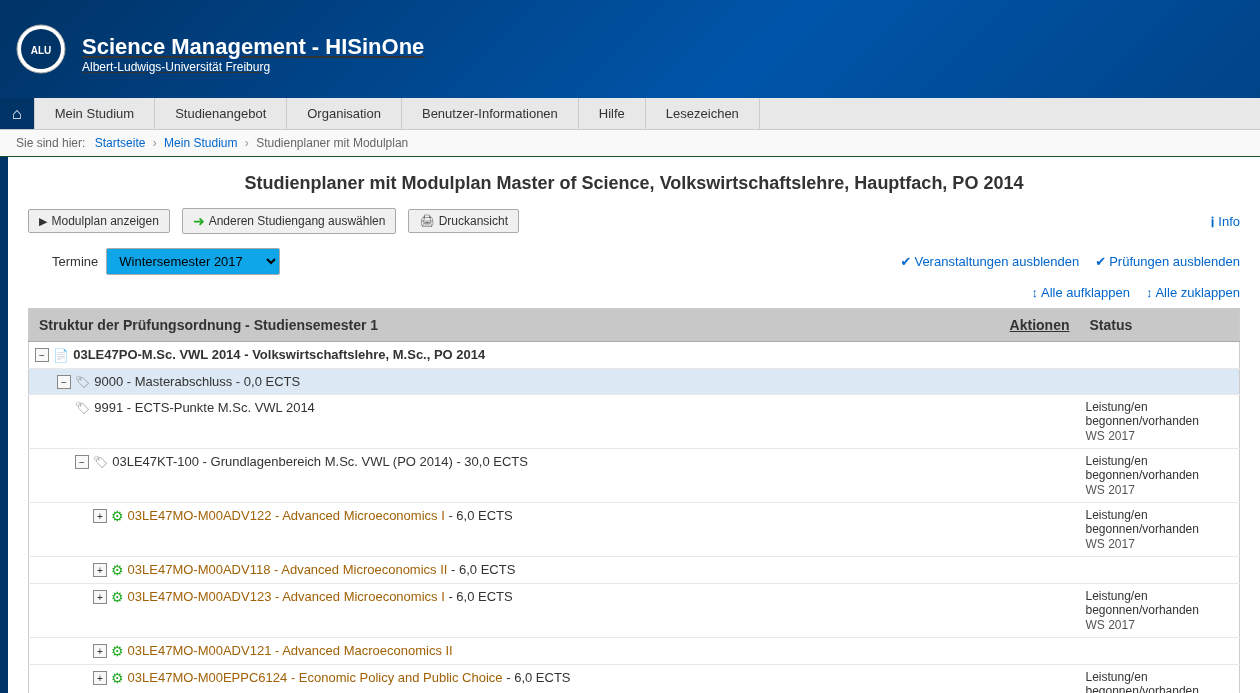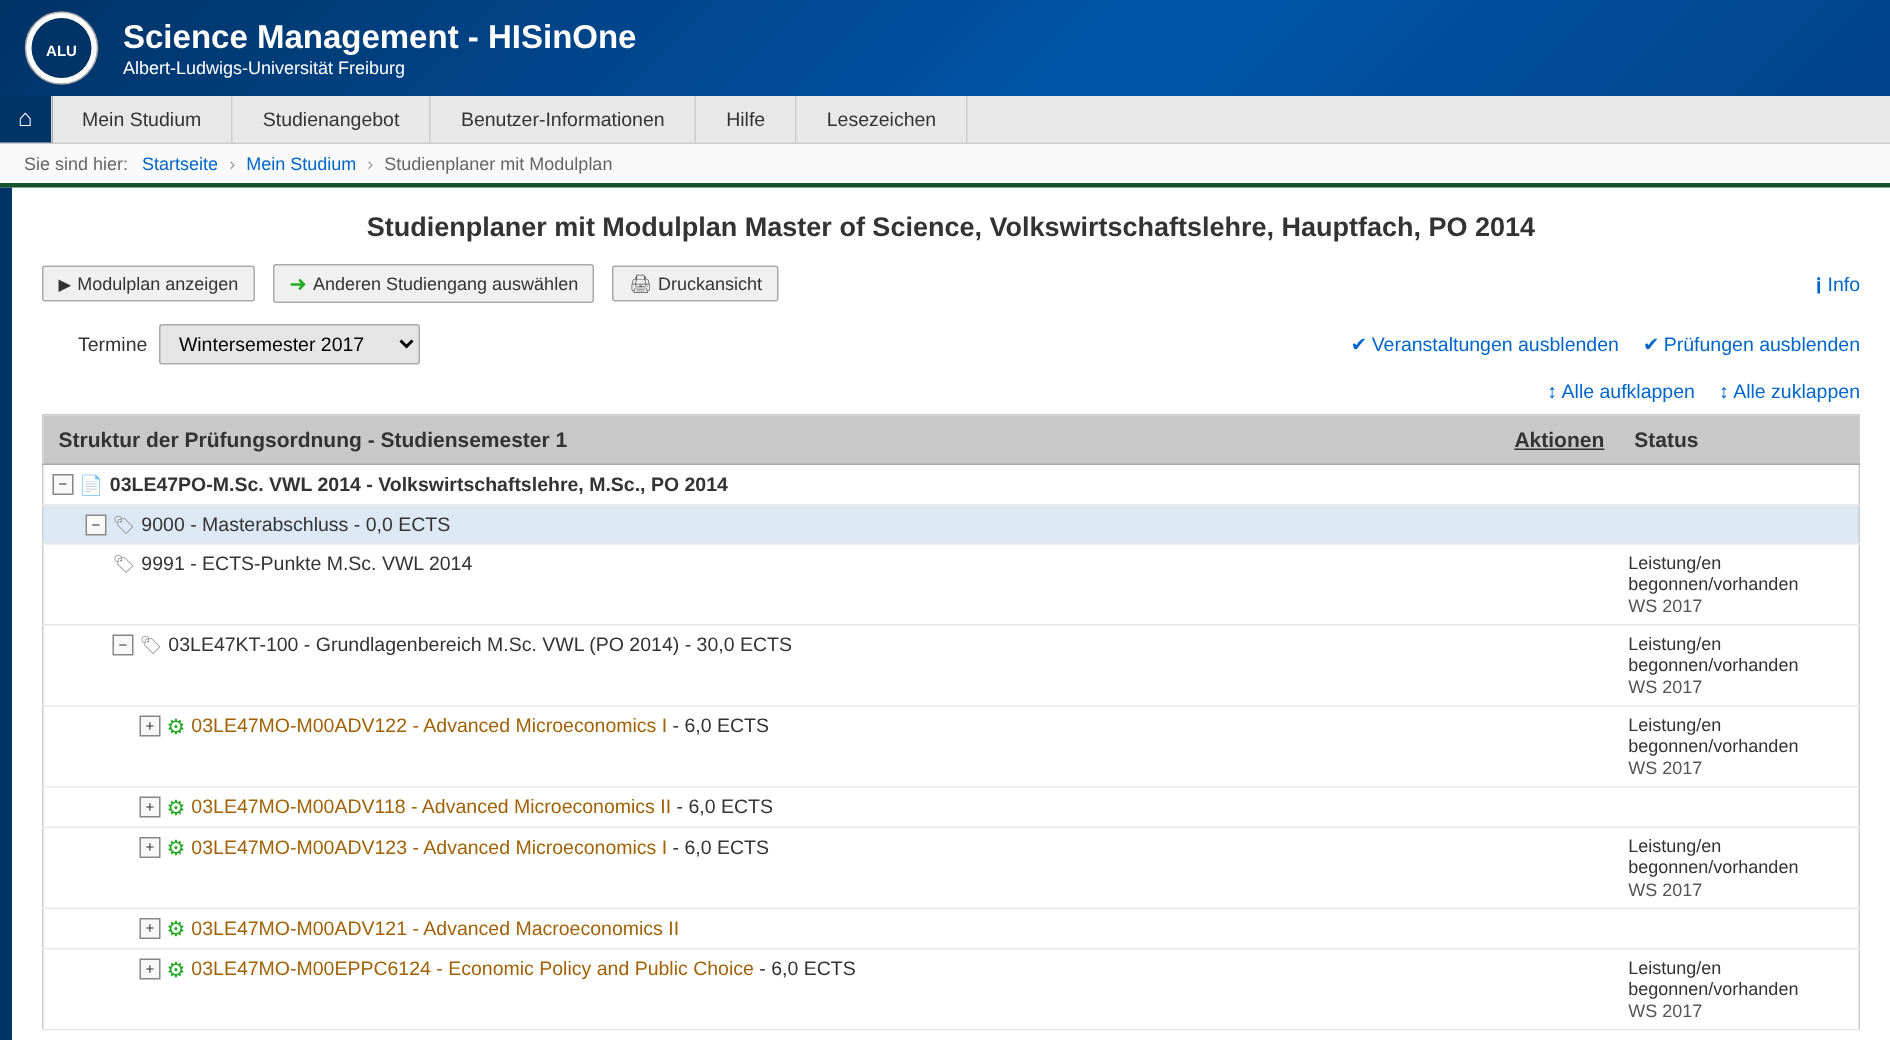--- a/index.html
+++ b/index.html
@@ -2,23 +2,24 @@
 <html><head>
   <meta charset="utf-8">
   <style>
     * { box-sizing: border-box; margin: 0; padding: 0; }
     body { font-family: Arial, sans-serif; font-size: 13px; background: #fff; color: #333; }
 
     
     .header {
       background: linear-gradient(135deg, #003366 0%, #0055aa 60%, #004488 100%);
       display: flex;
-      align-items: center;
-      padding: 7px 16px;
+      align-items: flex-end;
+      padding: 24px 16px;
       min-height: 60px;
+      text-decoration: underline;
     }
     .header-logo {
       width: 50px;
       height: 50px;
       margin-right: 16px;
       flex-shrink: 0;
     }
     .header-title-block { color: #fff; }
     .header-title { font-size: 22px; font-weight: bold; }
     .header-subtitle { font-size: 12px; }
@@ -46,21 +47,21 @@
       color: #fff;
       padding: 0 12px;
       font-size: 16px;
     }
 
     
     .breadcrumb {
       padding: 6px 16px;
       font-size: 12px;
       color: #666;
-      border-bottom: 3px solid #14532d;
+      border-bottom: 1px solid #14532d;
       background: #f9f9f9;
     }
     .breadcrumb a { color: #0066cc; text-decoration: none; }
     .breadcrumb .sep { margin: 0 4px; color: #999; }
 
     
     .main-wrapper {
       display: flex;
       position: relative;
     }
@@ -125,21 +126,21 @@
     }
     .semester-label {
       font-size: 13px;
       margin-right: 8px;
     }
     .semester-select {
       padding: 4px 8px;
       border: 1px solid #aaa;
       font-size: 13px;
       border-radius: 2px;
-      background: #e5e5e5;
+      background: #0ea5e9;
       min-width: 160px;
     }
     .semester-left { display: flex; align-items: center; margin-left: 24px; }
     .semester-right {
       display: flex;
       align-items: center;
       gap: 16px;
       font-size: 13px;
     }
     .toggle-link {
@@ -273,20 +274,21 @@
   <div class="header-title-block">
     <div class="header-title">Science Management - HISinOne</div>
     <div class="header-subtitle">Albert-Ludwigs-Universität Freiburg</div>
   </div>
 </div>
 
 <div class="nav-bar">
   <div class="nav-item">⌂</div>
   <div class="nav-item">Mein Studium</div>
   <div class="nav-item">Studienangebot</div>
+  <div class="nav-item">Organisation</div>
   <div class="nav-item">Benutzer-Informationen</div>
   <div class="nav-item">Hilfe</div>
   <div class="nav-item">Lesezeichen</div>
 </div>
 
 <div class="breadcrumb">
   <span>Sie sind hier:</span>
   <a href="#" style="margin-left:6px;">Startseite</a>
   <span class="sep">›</span>
   <a href="#">Mein Studium</a>

